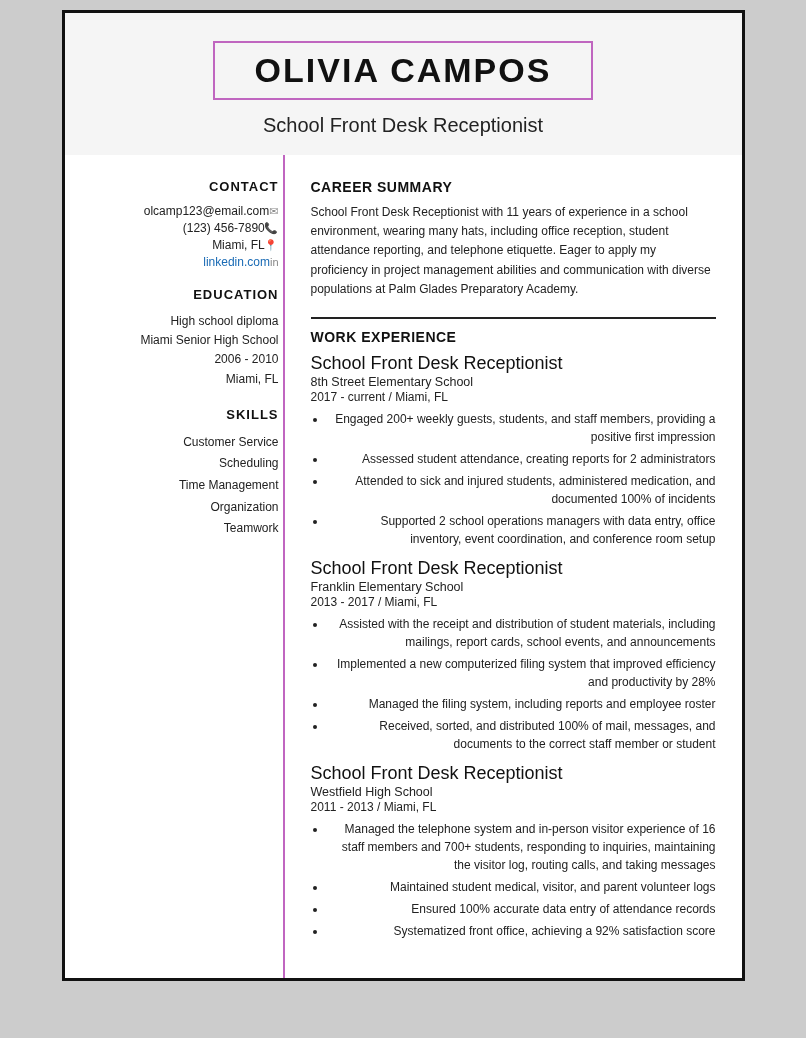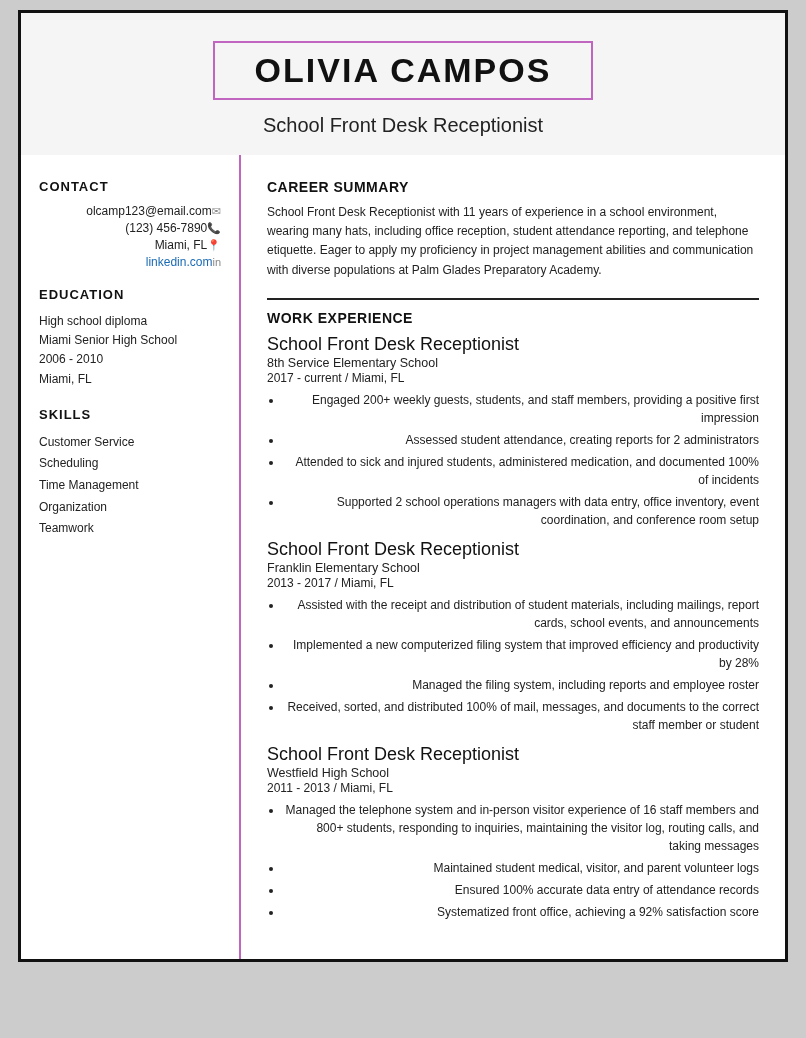--- a/index.html
+++ b/index.html
@@ -7,21 +7,21 @@
       font-family: Arial, sans-serif;
       background: #ccc;
       display: flex;
       justify-content: center;
       align-items: flex-start;
       min-height: 100vh;
       padding: 10px;
     }
     .resume-wrapper {
       background: #fff;
-      width: 770px;
+      width: 683px;
       border: 3px solid #111;
       padding: 0;
     }
     .header-section {
       text-align: center;
       padding: 28px 40px 18px 40px;
       background: #f5f5f5;
     }
     .name-box {
       border: 2px solid #c066c0;
@@ -43,23 +43,23 @@
       margin-top: 4px;
     }
     .body-section {
       display: flex;
       flex-direction: row;
       border-top: none;
     }
     .left-col {
       width: 220px;
       min-width: 220px;
-      padding: 24px 18px 24px 18px;
+      padding: 24px 4px 24px 18px;
       border-right: 2px solid #c066c0;
-      text-align: left;
+      text-align: right;
     }
     .right-col {
       flex: 1;
       padding: 24px 26px 28px 26px;
     }
     .section-title-left {
       font-size: 13px;
       font-weight: 900;
       letter-spacing: 1px;
       text-transform: uppercase;
@@ -204,21 +204,21 @@
     <div class="right-col">
 
       <div class="section-title-right">CAREER SUMMARY</div>
       <div class="career-summary-text">School Front Desk Receptionist with 11 years of experience in a school environment, wearing many hats, including office reception, student attendance reporting, and telephone etiquette. Eager to apply my proficiency in project management abilities and communication with diverse populations at Palm Glades Preparatory Academy.</div>
 
       <hr class="divider">
       <div class="section-title-right">WORK EXPERIENCE</div>
 
       <div class="work-block">
         <div class="job-title">School Front Desk Receptionist</div>
-        <div class="job-school">8th Service Elementary School</div>
+        <div class="job-school">8th Street Elementary School</div>
         <div class="job-dates">2017 - current  /  Miami, FL</div>
         <ul class="job-bullets">
           <li>Engaged 200+ weekly guests, students, and staff members, providing a positive first impression</li>
           <li>Assessed student attendance, creating reports for 2 administrators</li>
           <li>Attended to sick and injured students, administered medication, and documented 100% of incidents</li>
           <li>Supported 2 school operations managers with data entry, office inventory, event coordination, and conference room setup</li>
         </ul>
       </div>
 
       <div class="work-block">
@@ -231,21 +231,21 @@
           <li>Managed the filing system, including reports and employee roster</li>
           <li>Received, sorted, and distributed 100% of mail, messages, and documents to the correct staff member or student</li>
         </ul>
       </div>
 
       <div class="work-block">
         <div class="job-title">School Front Desk Receptionist</div>
         <div class="job-school">Westfield High School</div>
         <div class="job-dates">2011 - 2013  /  Miami, FL</div>
         <ul class="job-bullets">
-          <li>Managed the telephone system and in-person visitor experience of 16 staff members and 800+ students, responding to inquiries, maintaining the visitor log, routing calls, and taking messages</li>
+          <li>Managed the telephone system and in-person visitor experience of 16 staff members and 700+ students, responding to inquiries, maintaining the visitor log, routing calls, and taking messages</li>
           <li>Maintained student medical, visitor, and parent volunteer logs</li>
           <li>Ensured 100% accurate data entry of attendance records</li>
           <li>Systematized front office, achieving a 92% satisfaction score</li>
         </ul>
       </div>
 
     </div>
   </div>
 </div>
 

